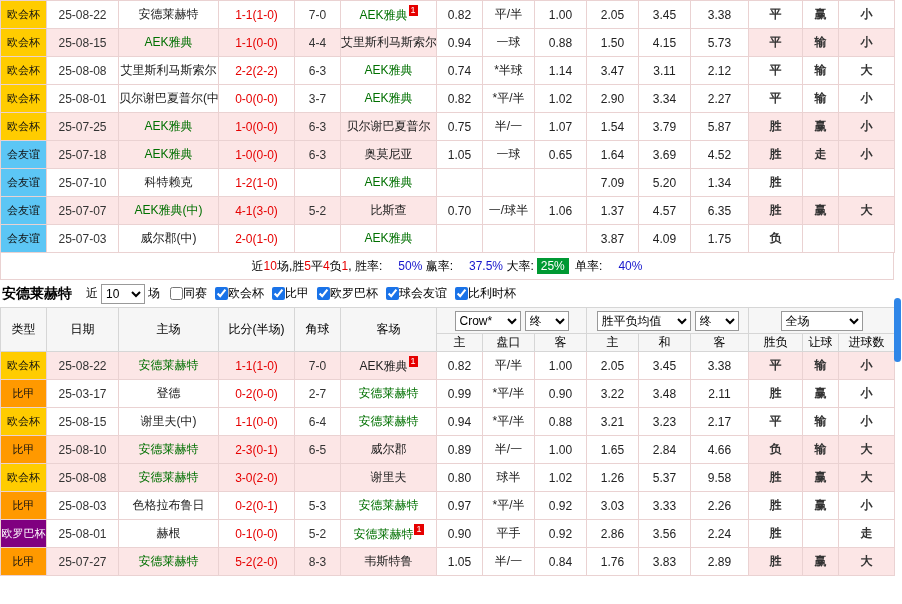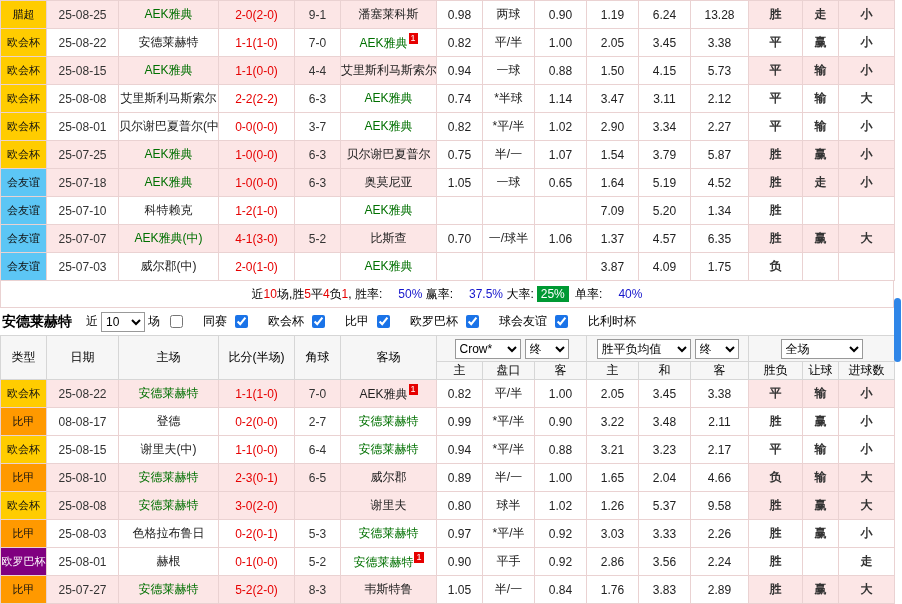--- a/index.html
+++ b/index.html
@@ -43,21 +43,21 @@
   .s-k { color: #000; }
   .s-red { color: #E60000; }
   .s-blue { color: #1515CC; margin-left: 16px; }
   .s-hl { background: #009933; color: #fff; padding: 1px 4px; margin: 18px 3px; }
 
   .section-bar { width: 894px; height: 27px; display: flex; align-items: center;
     font-size: 12px; color: #000; padding: 0 2px; background: #fff; }
   .team-title { font-weight: bold; font-size: 14px; margin-right: 14px; }
   .near-group { display: inline-flex; align-items: center; gap: 3px; margin-right: 10px; }
   .filters { display: inline-flex; align-items: center; }
-  .filter { display: inline-flex; align-items: center; gap: 20px; margin-right: 8px; cursor: pointer; }
+  .filter { display: inline-flex; align-items: center; gap: 0; margin-right: 8px; cursor: pointer; }
   input[type=checkbox] { width: 13px; height: 13px; accent-color: #1A73E8; }
   select { font-size: 12px; height: 20px; border: 1px solid #999; background: #fff; }
   .sel-count { width: 44px; }
   .sel-company { width: 66px; }
   .sel-final { width: 44px; }
   .sel-euro { width: 94px; }
   .sel-scope { width: 82px; }
   .selwrap { display: flex; justify-content: center; align-items: center; gap: 4px; }
 
   .scrollbar-thumb { position: absolute; top: 298px; right: 1px; width: 7px; height: 64px;
@@ -81,37 +81,20 @@
         <col class="w9">
         <col class="w10">
       <col class="w11">
         <col class="w12">
         <col class="w13">
         <col class="w14">
         <col class="w15">
     </colgroup>
     <tbody>
 
-        <tr class="r-pink">
-          <td class="comp c-yellow">腊超</td>
-          <td class="c-date">25-08-25</td>
-          <td class="c-team"><span class="tname t-focal">AEK雅典</span></td>
-          <td class="c-score">2-0(2-0)</td>
-          <td class="c-corner">9-1</td>
-          <td class="c-team"><span class="tname">潘塞莱科斯</span></td>
-          <td class="odds">0.98</td>
-          <td class="odds">两球</td>
-          <td class="odds">0.90</td>
-          <td class="odds">1.19</td>
-          <td class="odds">6.24</td>
-          <td class="odds">13.28</td>
-          <td class="res t-red">胜</td>
-          <td class="res t-green">走</td>
-          <td class="res t-green">小</td>
-        </tr>
 
         <tr class="r-white">
           <td class="comp c-yellow">欧会杯</td>
           <td class="c-date">25-08-22</td>
           <td class="c-team"><span class="tname">安德莱赫特</span></td>
           <td class="c-score">1-1(1-0)</td>
           <td class="c-corner">7-0</td>
           <td class="c-team"><span class="tname t-focal">AEK雅典</span><span class="badge">1</span></td>
           <td class="odds">0.82</td>
           <td class="odds">平/半</td>
@@ -200,21 +183,21 @@
           <td class="comp c-cyan">会友谊</td>
           <td class="c-date">25-07-18</td>
           <td class="c-team"><span class="tname t-focal">AEK雅典</span></td>
           <td class="c-score">1-0(0-0)</td>
           <td class="c-corner">6-3</td>
           <td class="c-team"><span class="tname">奥莫尼亚</span></td>
           <td class="odds">1.05</td>
           <td class="odds">一球</td>
           <td class="odds">0.65</td>
           <td class="odds">1.64</td>
-          <td class="odds">5.19</td>
+          <td class="odds">3.69</td>
           <td class="odds">4.52</td>
           <td class="res t-red">胜</td>
           <td class="res t-green">走</td>
           <td class="res t-green">小</td>
         </tr>
 
         <tr class="r-white">
           <td class="comp c-cyan">会友谊</td>
           <td class="c-date">25-07-10</td>
           <td class="c-team"><span class="tname">科特赖克</span></td>
@@ -388,21 +371,21 @@
           <td class="odds">2.05</td>
           <td class="odds">3.45</td>
           <td class="odds">3.38</td>
           <td class="res t-red">平</td>
           <td class="res t-green">输</td>
           <td class="res t-green">小</td>
         </tr>
 
         <tr class="r-white">
           <td class="comp c-orange">比甲</td>
-          <td class="c-date">08-08-17</td>
+          <td class="c-date">25-03-17</td>
           <td class="c-team"><span class="tname">登德</span></td>
           <td class="c-score">0-2(0-0)</td>
           <td class="c-corner">2-7</td>
           <td class="c-team"><span class="tname t-focal">安德莱赫特</span></td>
           <td class="odds">0.99</td>
           <td class="odds">*平/半</td>
           <td class="odds">0.90</td>
           <td class="odds">3.22</td>
           <td class="odds">3.48</td>
           <td class="odds">2.11</td>
@@ -433,21 +416,21 @@
           <td class="comp c-orange">比甲</td>
           <td class="c-date">25-08-10</td>
           <td class="c-team"><span class="tname t-focal">安德莱赫特</span></td>
           <td class="c-score">2-3(0-1)</td>
           <td class="c-corner">6-5</td>
           <td class="c-team"><span class="tname">威尔郡</span></td>
           <td class="odds">0.89</td>
           <td class="odds">半/一</td>
           <td class="odds">1.00</td>
           <td class="odds">1.65</td>
-          <td class="odds">2.04</td>
+          <td class="odds">2.84</td>
           <td class="odds">4.66</td>
           <td class="res t-green">负</td>
           <td class="res t-green">输</td>
           <td class="res t-red">大</td>
         </tr>
 
         <tr class="r-pink">
           <td class="comp c-yellow">欧会杯</td>
           <td class="c-date">25-08-08</td>
           <td class="c-team"><span class="tname t-focal">安德莱赫特</span></td>

